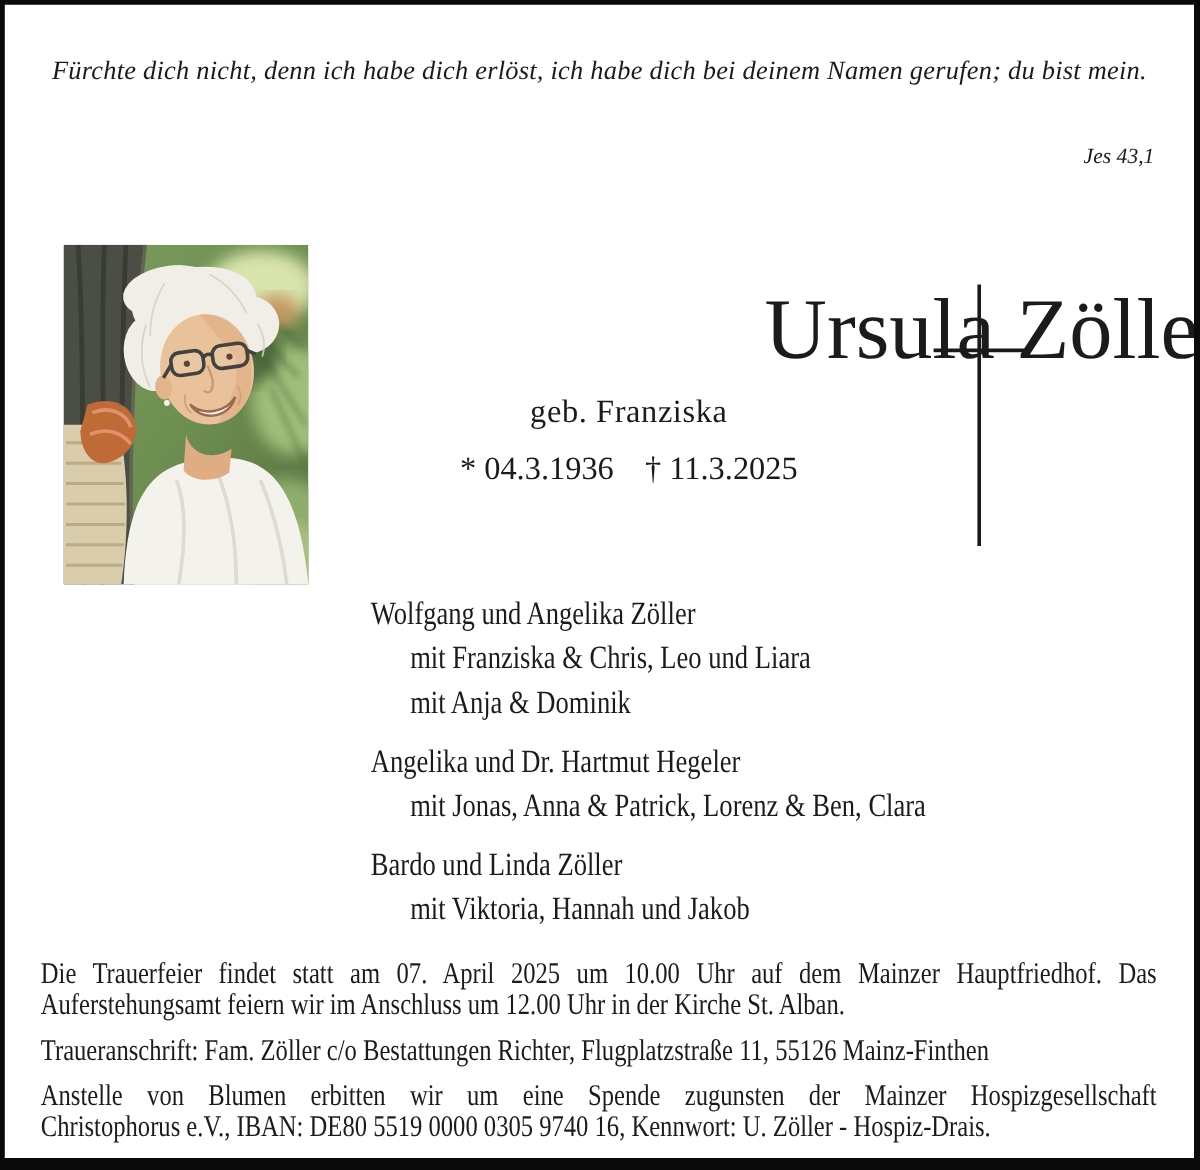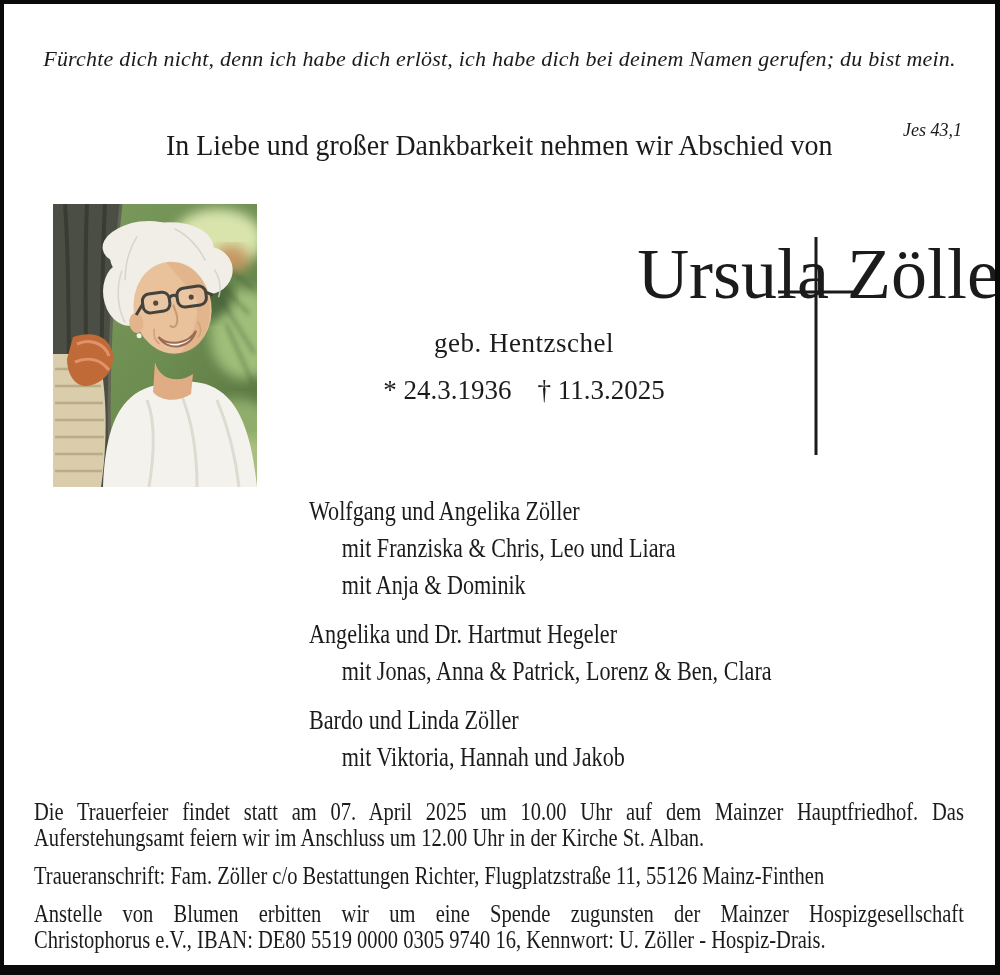--- a/index.html
+++ b/index.html
@@ -39,23 +39,20 @@
   .notice .jline { text-align:justify; text-align-last:justify; }
 </style>
 </head>
 <body>
 
 <div class="sheet">
 
   <div class="quote">Fürchte dich nicht, denn ich habe dich erlöst, ich habe dich bei deinem Namen gerufen; du bist mein.</div>
   <div class="quote-ref">Jes 43,1</div>
 
-  <div class="intro">
-    <span>In Liebe und großer Dankbarkeit nehmen wir Abschied von</span>
-  </div>
 
   <div class="photo">
     <svg viewBox="0 0 204 283" width="204" height="283">
       <defs>
         <linearGradient id="bg" x1="0" y1="0" x2="1" y2="1">
           <stop offset="0" stop-color="#7d9b5e"></stop>
           <stop offset=".5" stop-color="#6f8f52"></stop>
           <stop offset="1" stop-color="#55703f"></stop>
         </linearGradient>
         <filter id="b8">
@@ -117,23 +114,23 @@
         <path d="M120 101 C122 110 124 116 120 122 C118 124 115 123 114 121" stroke="#c89a72" stroke-width="2" fill="none"></path>
         <path d="M101 131 C110 142 130 142 139 130 C132 147 108 147 101 131 Z" fill="#fbf7ef" stroke="#9a6a52" stroke-width="2"></path>
         <path d="M98 122 C96 128 97 134 101 138 M142 121 C145 127 144 133 140 137" stroke="#d3a178" stroke-width="1.6" fill="none"></path>
       </g>
     </svg>
   </div>
 
   <div class="name">
     <span>Ursula Zöller</span>
   </div>
-  <div class="maiden">geb. Hentzschel</div>
+  <div class="maiden">geb. Franziska</div>
   <div class="dates">
-    <span>* 24.3.1936</span><span class="gap"></span><span>† 11.3.2025</span>
+    <span>* 04.3.1936</span><span class="gap"></span><span>† 11.3.2025</span>
   </div>
 
   <div class="cross">
     <svg width="82" height="222" viewBox="0 0 82 222">
       <line x1="40" y1="2" x2="40" y2="220" stroke="#1a1a1a" stroke-width="3"></line>
       <line x1="2" y1="57" x2="80" y2="57" stroke="#1a1a1a" stroke-width="3"></line>
     </svg>
   </div>
 
   <div class="family" id="family">

